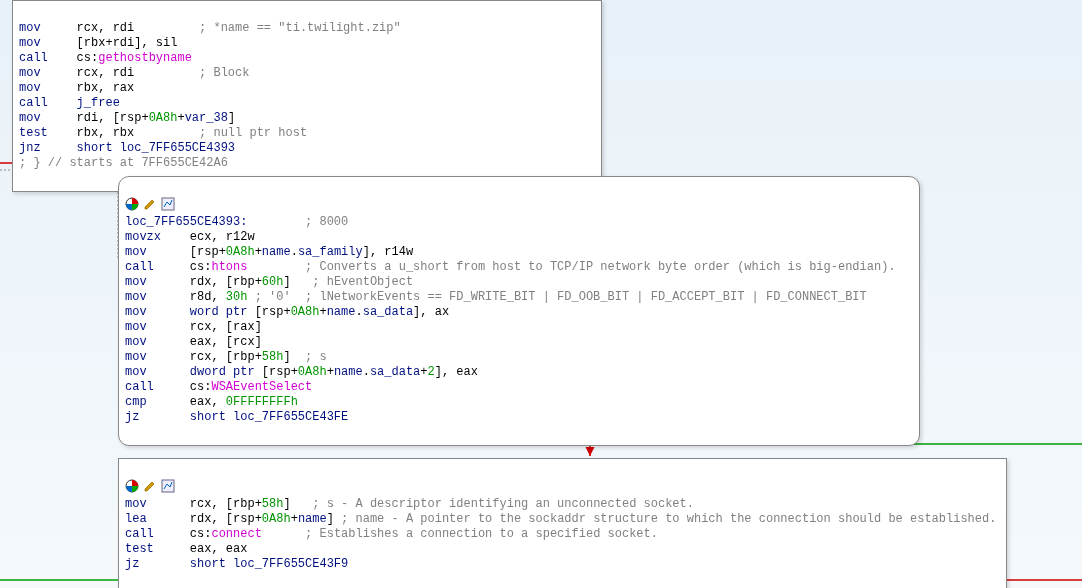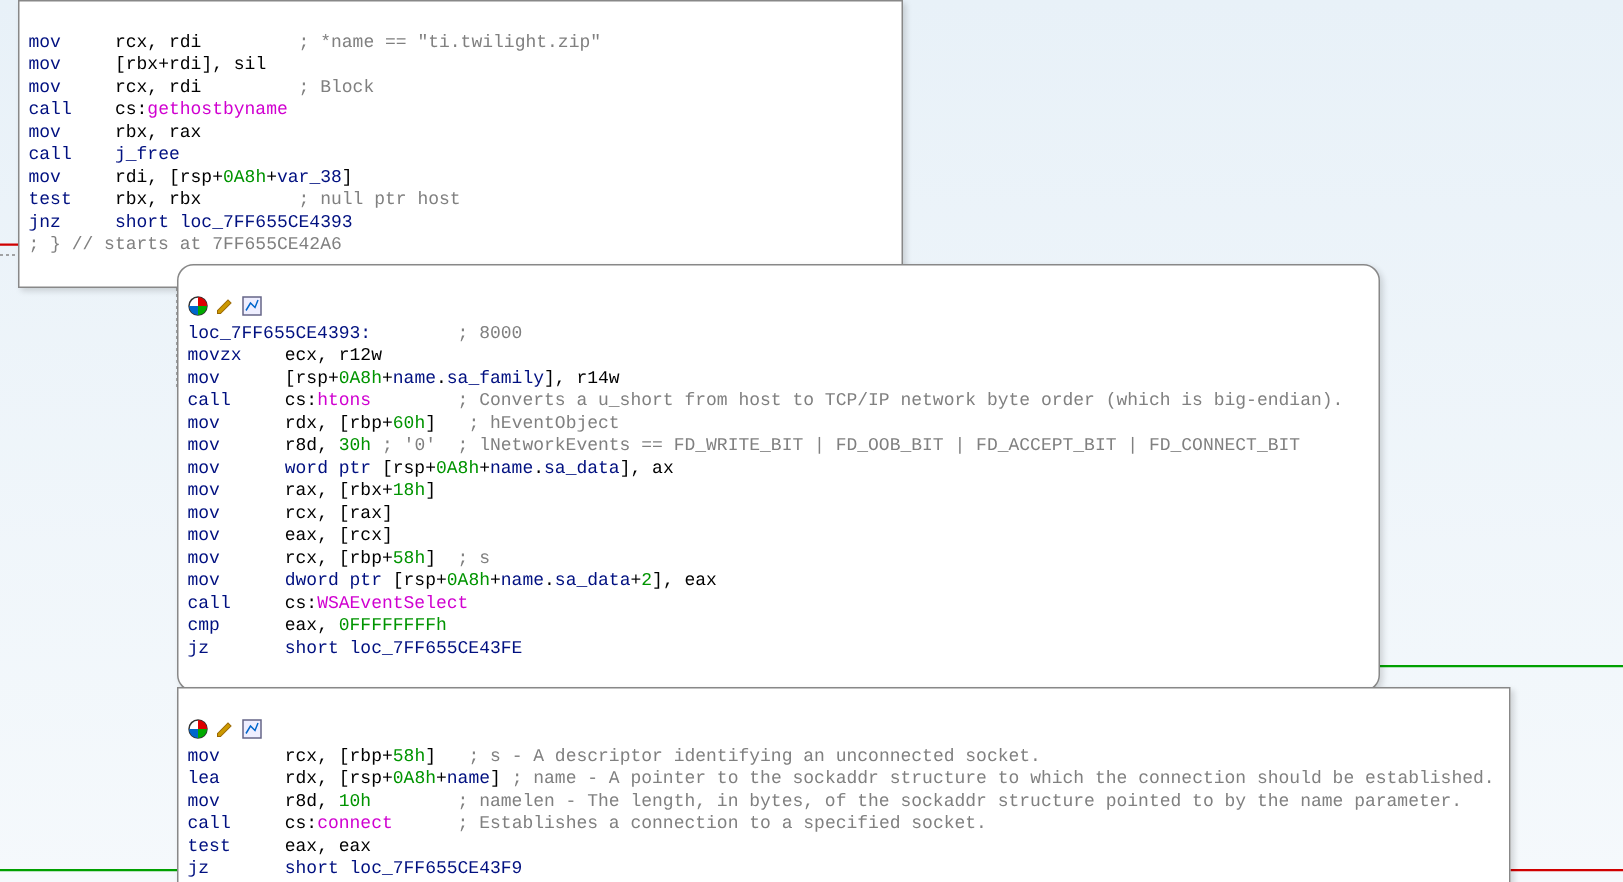--- a/index.html
+++ b/index.html
@@ -69,22 +69,22 @@
   <path d="M 390 570 L 390 580 L 0 580" stroke="#00a000" stroke-width="1.5" fill="none"></path>
   <path d="M 590 570 L 590 580 L 1082 580" stroke="#d00000" stroke-width="1.5" fill="none"></path>
 
   <path d="M 0 170 L 118 170 L 118 260" stroke="#888" stroke-width="1" fill="none" stroke-dasharray="2,2"></path>
 </svg>
 
 <div class="node-box" style="left:12px; top:0px; width:590px;">
   <div class="code" id="code1">
       <div><span class="mnem">mov   </span><span class="reg">  rcx</span><span class="dot">, </span><span class="reg">rdi         </span><span class="comment">; *name == "ti.twilight.zip"</span></div>
       <div><span class="mnem">mov   </span><span class="dot">  [</span><span class="reg">rbx</span><span class="dot">+</span><span class="reg">rdi</span><span class="dot">], </span><span class="reg">sil</span></div>
+      <div><span class="mnem">call  </span><span class="dot">  cs:</span><span class="apicall">gethostbyname</span></div>
       <div><span class="mnem">mov   </span><span class="reg">  rcx</span><span class="dot">, </span><span class="reg">rdi         </span><span class="comment">; Block</span></div>
-      <div><span class="mnem">call  </span><span class="dot">  cs:</span><span class="apicall">gethostbyname</span></div>
       <div><span class="mnem">mov   </span><span class="reg">  rbx</span><span class="dot">, </span><span class="reg">rax</span></div>
       <div><span class="mnem">call  </span><span class="sym">  j_free</span></div>
       <div><span class="mnem">mov   </span><span class="reg">  rdi</span><span class="dot">, [</span><span class="reg">rsp</span><span class="dot">+</span><span class="num">0A8h</span><span class="dot">+</span><span class="sym">var_38</span><span class="dot">]</span></div>
       <div><span class="mnem">test  </span><span class="reg">  rbx</span><span class="dot">, </span><span class="reg">rbx         </span><span class="comment">; null ptr host</span></div>
       <div><span class="mnem">jnz   </span><span class="keyword">  short </span><span class="sym">loc_7FF655CE4393</span></div>
       <div><span class="comment">; } // starts at 7FF655CE42A6</span></div>
     </div>
 </div>
 
 <div class="node-box" style="left:118px; top:176px; width:802px;border-radius:11px;">
@@ -111,21 +111,20 @@
   </div>
   <div class="code">
     <div><span class="sym">loc_7FF655CE4393:</span><span>        </span><span class="comment">; 8000</span></div>
     <div id="code2">
         <div><span class="mnem">movzx  </span><span class="reg">  ecx</span><span class="dot">, </span><span class="reg">r12w</span></div>
         <div><span class="mnem">mov    </span><span class="dot">  [</span><span class="reg">rsp</span><span class="dot">+</span><span class="num">0A8h</span><span class="dot">+</span><span class="sym">name</span><span class="dot">.</span><span class="sym">sa_family</span><span class="dot">], </span><span class="reg">r14w</span></div>
         <div><span class="mnem">call   </span><span class="dot">  cs:</span><span class="apicall">htons</span><span class="dot">        </span><span class="comment">; Converts a u_short from host to TCP/IP network byte order (which is big-endian).</span></div>
         <div><span class="mnem">mov    </span><span class="reg">  rdx</span><span class="dot">, [</span><span class="reg">rbp</span><span class="dot">+</span><span class="num">60h</span><span class="dot">]   </span><span class="comment">; hEventObject</span></div>
         <div><span class="mnem">mov    </span><span class="reg">  r8d</span><span class="dot">, </span><span class="num">30h</span><span class="comment"> ; '0'  ; lNetworkEvents == FD_WRITE_BIT | FD_OOB_BIT | FD_ACCEPT_BIT | FD_CONNECT_BIT</span></div>
         <div><span class="mnem">mov    </span><span class="keyword">  word ptr </span><span class="dot">[</span><span class="reg">rsp</span><span class="dot">+</span><span class="num">0A8h</span><span class="dot">+</span><span class="sym">name</span><span class="dot">.</span><span class="sym">sa_data</span><span class="dot">], </span><span class="reg">ax</span></div>
-        <div><span class="mnem">mov    </span><span class="reg">  rax</span><span class="dot">, [</span><span class="reg">rbx</span><span class="dot">+</span><span class="num">18h</span><span class="dot">]</span></div>
         <div><span class="mnem">mov    </span><span class="reg">  rcx</span><span class="dot">, [</span><span class="reg">rax</span><span class="dot">]</span></div>
         <div><span class="mnem">mov    </span><span class="reg">  eax</span><span class="dot">, [</span><span class="reg">rcx</span><span class="dot">]</span></div>
         <div><span class="mnem">mov    </span><span class="reg">  rcx</span><span class="dot">, [</span><span class="reg">rbp</span><span class="dot">+</span><span class="num">58h</span><span class="dot">]  </span><span class="comment">; s</span></div>
         <div><span class="mnem">mov    </span><span class="keyword">  dword ptr </span><span class="dot">[</span><span class="reg">rsp</span><span class="dot">+</span><span class="num">0A8h</span><span class="dot">+</span><span class="sym">name</span><span class="dot">.</span><span class="sym">sa_data</span><span class="dot">+</span><span class="num">2</span><span class="dot">], </span><span class="reg">eax</span></div>
         <div><span class="mnem">call   </span><span class="dot">  cs:</span><span class="apicall">WSAEventSelect</span></div>
         <div><span class="mnem">cmp    </span><span class="reg">  eax</span><span class="dot">, </span><span class="num">0FFFFFFFFh</span></div>
         <div><span class="mnem">jz     </span><span class="keyword">  short </span><span class="sym">loc_7FF655CE43FE</span></div>
       </div>
   </div>
 </div>
@@ -148,18 +147,17 @@
     <span class="toolbar-icon">
       <svg viewBox="0 0 14 14">
           <rect x="1" y="1" width="12" height="12" fill="#eef" stroke="#668" stroke-width="1"></rect>
           <path d="M3 10 L6 5 L9 8 L11 3" fill="none" stroke="#06c" stroke-width="1"></path>
         </svg>
     </span>
   </div>
   <div class="code" id="code3">
       <div><span class="mnem">mov    </span><span class="reg">  rcx</span><span class="dot">, [</span><span class="reg">rbp</span><span class="dot">+</span><span class="num">58h</span><span class="dot">]   </span><span class="comment">; s - A descriptor identifying an unconnected socket.</span></div>
       <div><span class="mnem">lea    </span><span class="reg">  rdx</span><span class="dot">, [</span><span class="reg">rsp</span><span class="dot">+</span><span class="num">0A8h</span><span class="dot">+</span><span class="sym">name</span><span class="dot">] </span><span class="comment">; name - A pointer to the sockaddr structure to which the connection should be established.</span></div>
-      <div><span class="mnem">mov    </span><span class="reg">  r8d</span><span class="dot">, </span><span class="num">10h</span><span class="dot">        </span><span class="comment">; namelen - The length, in bytes, of the sockaddr structure pointed to by the name parameter.</span></div>
       <div><span class="mnem">call   </span><span class="dot">  cs:</span><span class="apicall">connect</span><span class="dot">      </span><span class="comment">; Establishes a connection to a specified socket.</span></div>
       <div><span class="mnem">test   </span><span class="reg">  eax</span><span class="dot">, </span><span class="reg">eax</span></div>
       <div><span class="mnem">jz     </span><span class="keyword">  short </span><span class="sym">loc_7FF655CE43F9</span></div>
     </div>
 </div>
 
 </body></html>

